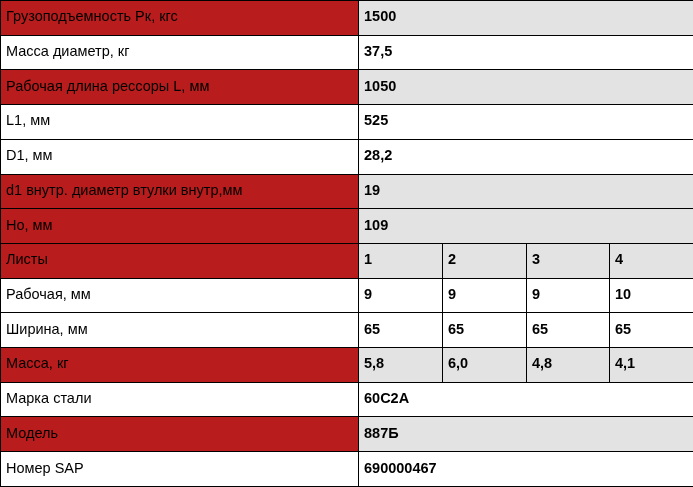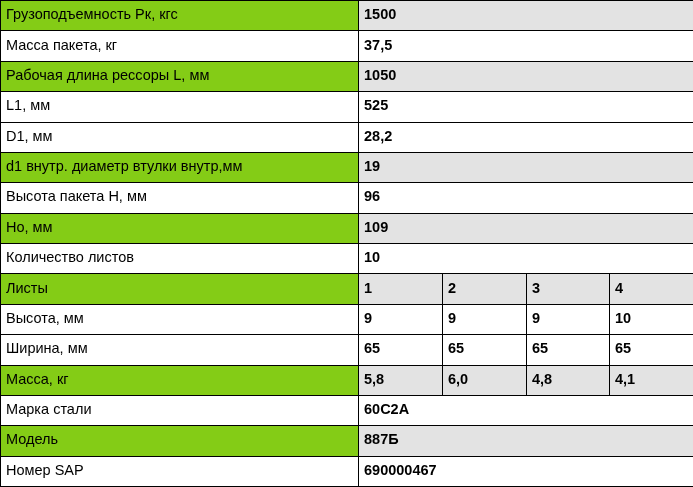--- a/index.html
+++ b/index.html
@@ -24,21 +24,21 @@
     font-size: 14.5px;
     line-height: 1.1;
     padding: 2px 4px 3px 5px;
     vertical-align: middle;
     height: 26px;
     box-sizing: border-box;
     overflow: hidden;
     white-space: nowrap;
   }
   td.label {
-    background: #84cc16;
+    background: #b91c1c;
     color: #000000;
     font-weight: normal;
   }
   td.label-plain {
     background: #ffffff;
     color: #000000;
     font-weight: normal;
   }
   td.value {
     background: #e3e3e3;
@@ -67,60 +67,52 @@
     <col class="c-v2">
     <col class="c-v3">
     <col class="c-v4">
   </colgroup>
   <tbody>
       <tr>
         <td class="label">Грузоподъемность Рк, кгс</td>
         <td class="value" colspan="4">1500</td>
       </tr>
       <tr>
-        <td class="label-plain">Масса пакета, кг</td>
+        <td class="label-plain">Масса диаметр, кг</td>
         <td class="value-plain" colspan="4">37,5</td>
       </tr>
       <tr>
         <td class="label">Рабочая длина рессоры L, мм</td>
         <td class="value" colspan="4">1050</td>
       </tr>
       <tr>
         <td class="label-plain">L1, мм</td>
         <td class="value-plain" colspan="4">525</td>
       </tr>
       <tr>
         <td class="label-plain">D1, мм</td>
         <td class="value-plain" colspan="4">28,2</td>
       </tr>
       <tr>
         <td class="label">d1 внутр. диаметр втулки внутр,мм</td>
         <td class="value" colspan="4">19</td>
       </tr>
       <tr>
-        <td class="label-plain">Высота пакета Н, мм</td>
-        <td class="value-plain" colspan="4">96</td>
-      </tr>
-      <tr>
         <td class="label">Но, мм</td>
         <td class="value" colspan="4">109</td>
-      </tr>
-      <tr>
-        <td class="label-plain">Количество листов</td>
-        <td class="value-plain" colspan="4">10</td>
       </tr>
       <tr>
         <td class="label">Листы</td>
         <td class="value">1</td>
         <td class="value">2</td>
         <td class="value">3</td>
         <td class="value">4</td>
       </tr>
       <tr>
-        <td class="label-plain">Высота, мм</td>
+        <td class="label-plain">Рабочая, мм</td>
         <td class="value-plain">9</td>
         <td class="value-plain">9</td>
         <td class="value-plain">9</td>
         <td class="value-plain">10</td>
       </tr>
       <tr>
         <td class="label-plain">Ширина, мм</td>
         <td class="value-plain">65</td>
         <td class="value-plain">65</td>
         <td class="value-plain">65</td>

